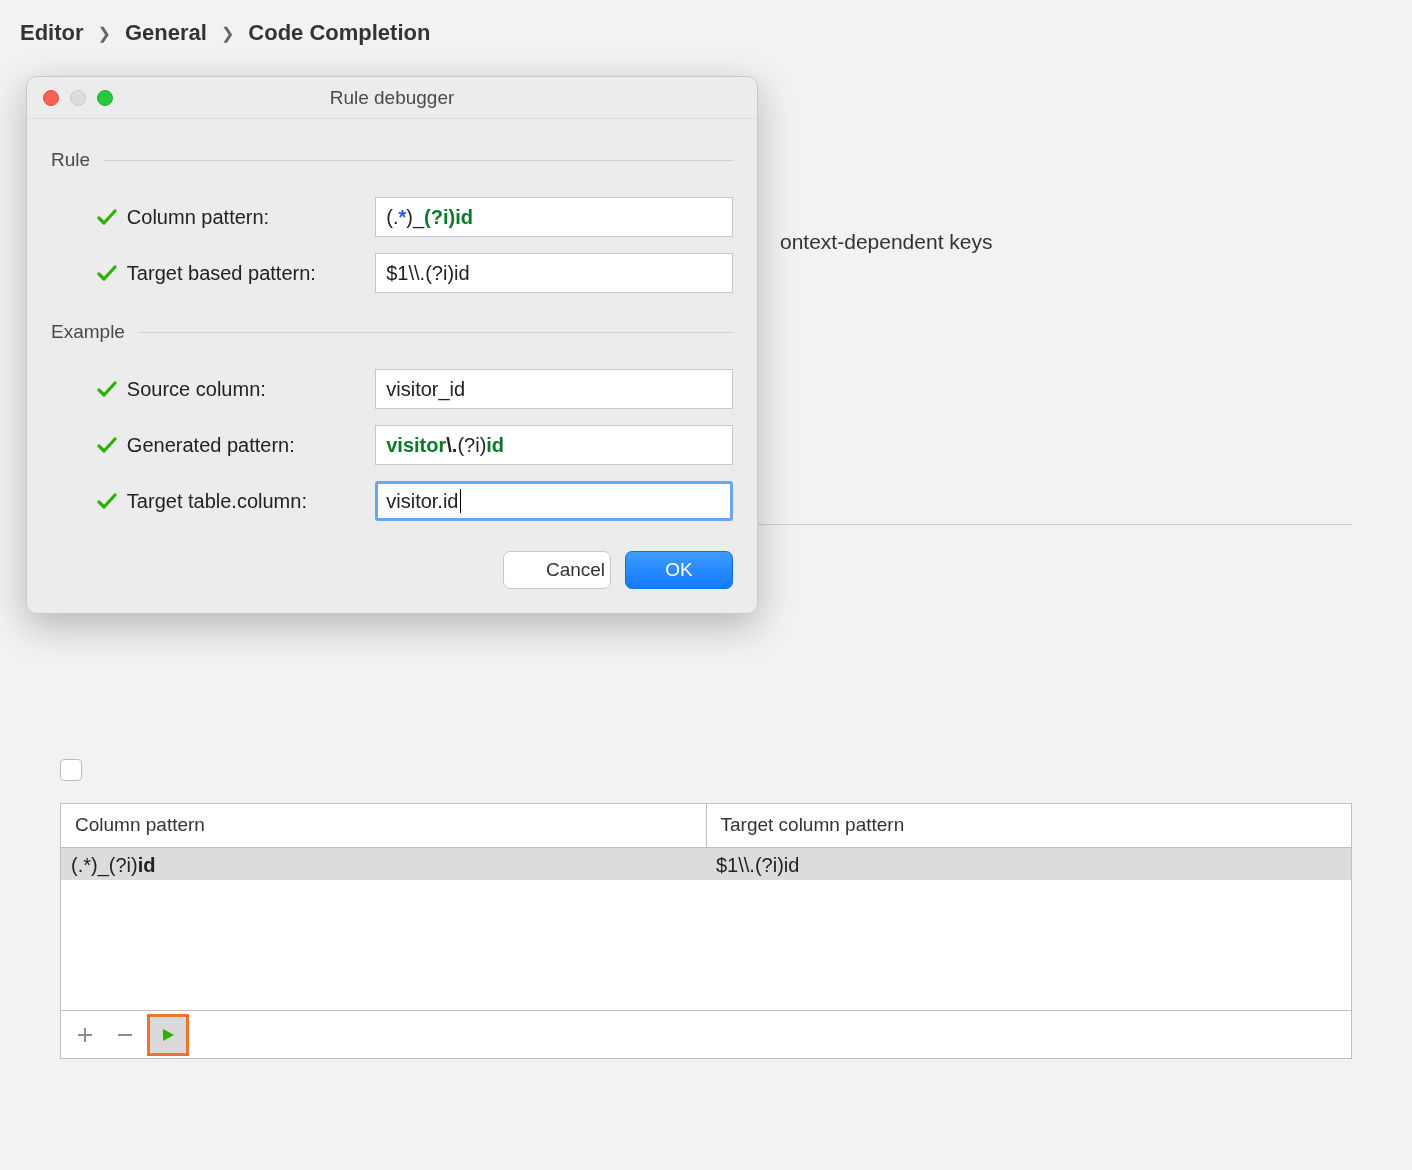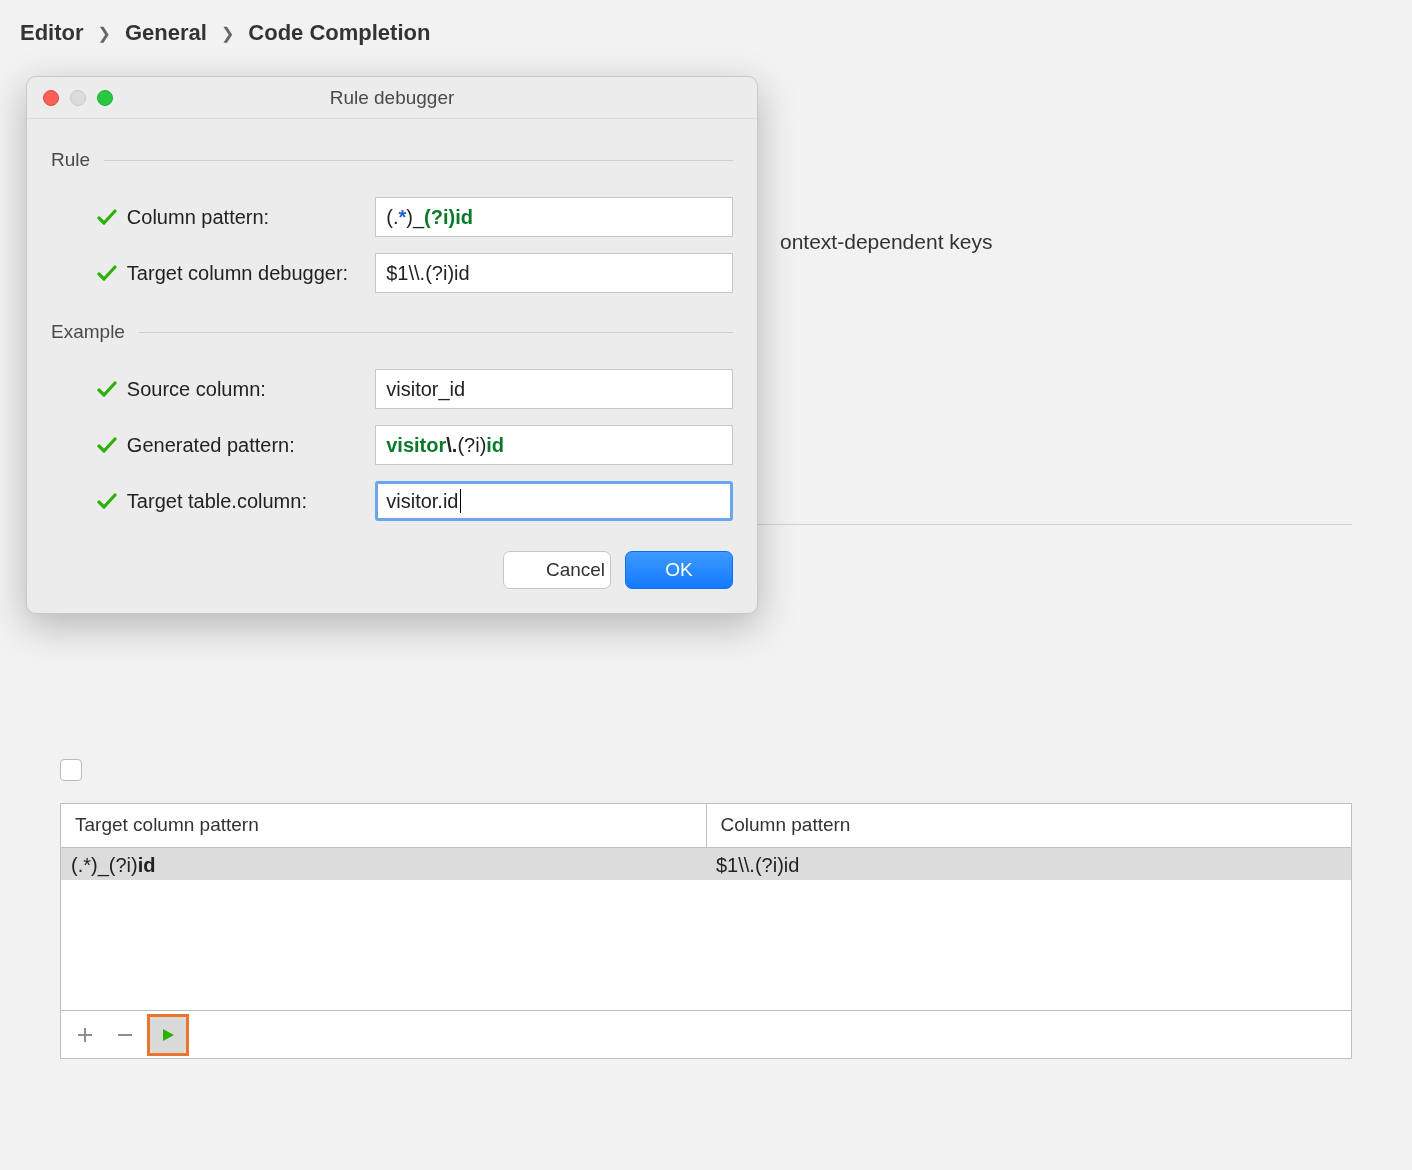--- a/index.html
+++ b/index.html
@@ -252,22 +252,22 @@
   <div class="obscured-row" style="visibility:hidden;">
     <div class="cbox"></div>
     <span>Invert order of operands in auto-generated ON clause</span>
   </div>
   <div class="obscured-row">
     <div class="cbox"></div>
   </div>
 
   <div class="table-outer">
     <div class="table-head">
+      <div>Column pattern</div>
       <div>Target column pattern</div>
-      <div>Column pattern</div>
     </div>
     <div class="table-row">
       <div>
         <span class="regex-lit">(.*)_(?i)</span><span class="regex-bold">id</span>
       </div>
       <div>
         <span>$1\\.(?i)id</span>
       </div>
     </div>
     <div class="table-empty"></div>
@@ -318,21 +318,21 @@
         <div class="inp">
           <span>(.</span><span class="blue">*</span><span>)_</span><span class="g">(?i)</span><span class="bg">id</span>
         </div>
       </div>
       <div class="form-row">
         <div class="chk">
           <svg width="20" height="20" viewBox="0 0 20 20">
               <path d="M2 11l5 5L18 4" stroke="#2db100" stroke-width="3.2" fill="none" stroke-linecap="round" stroke-linejoin="round"></path>
             </svg>
         </div>
-        <div class="lbl">Target column debugger:</div>
+        <div class="lbl">Target based pattern:</div>
         <div class="inp">
           <span>$1\\.(?i)id</span>
         </div>
       </div>
     </div>
 
     <div class="section">
       <div class="section-head">
         <span>Example</span>
         <div class="line"></div>

